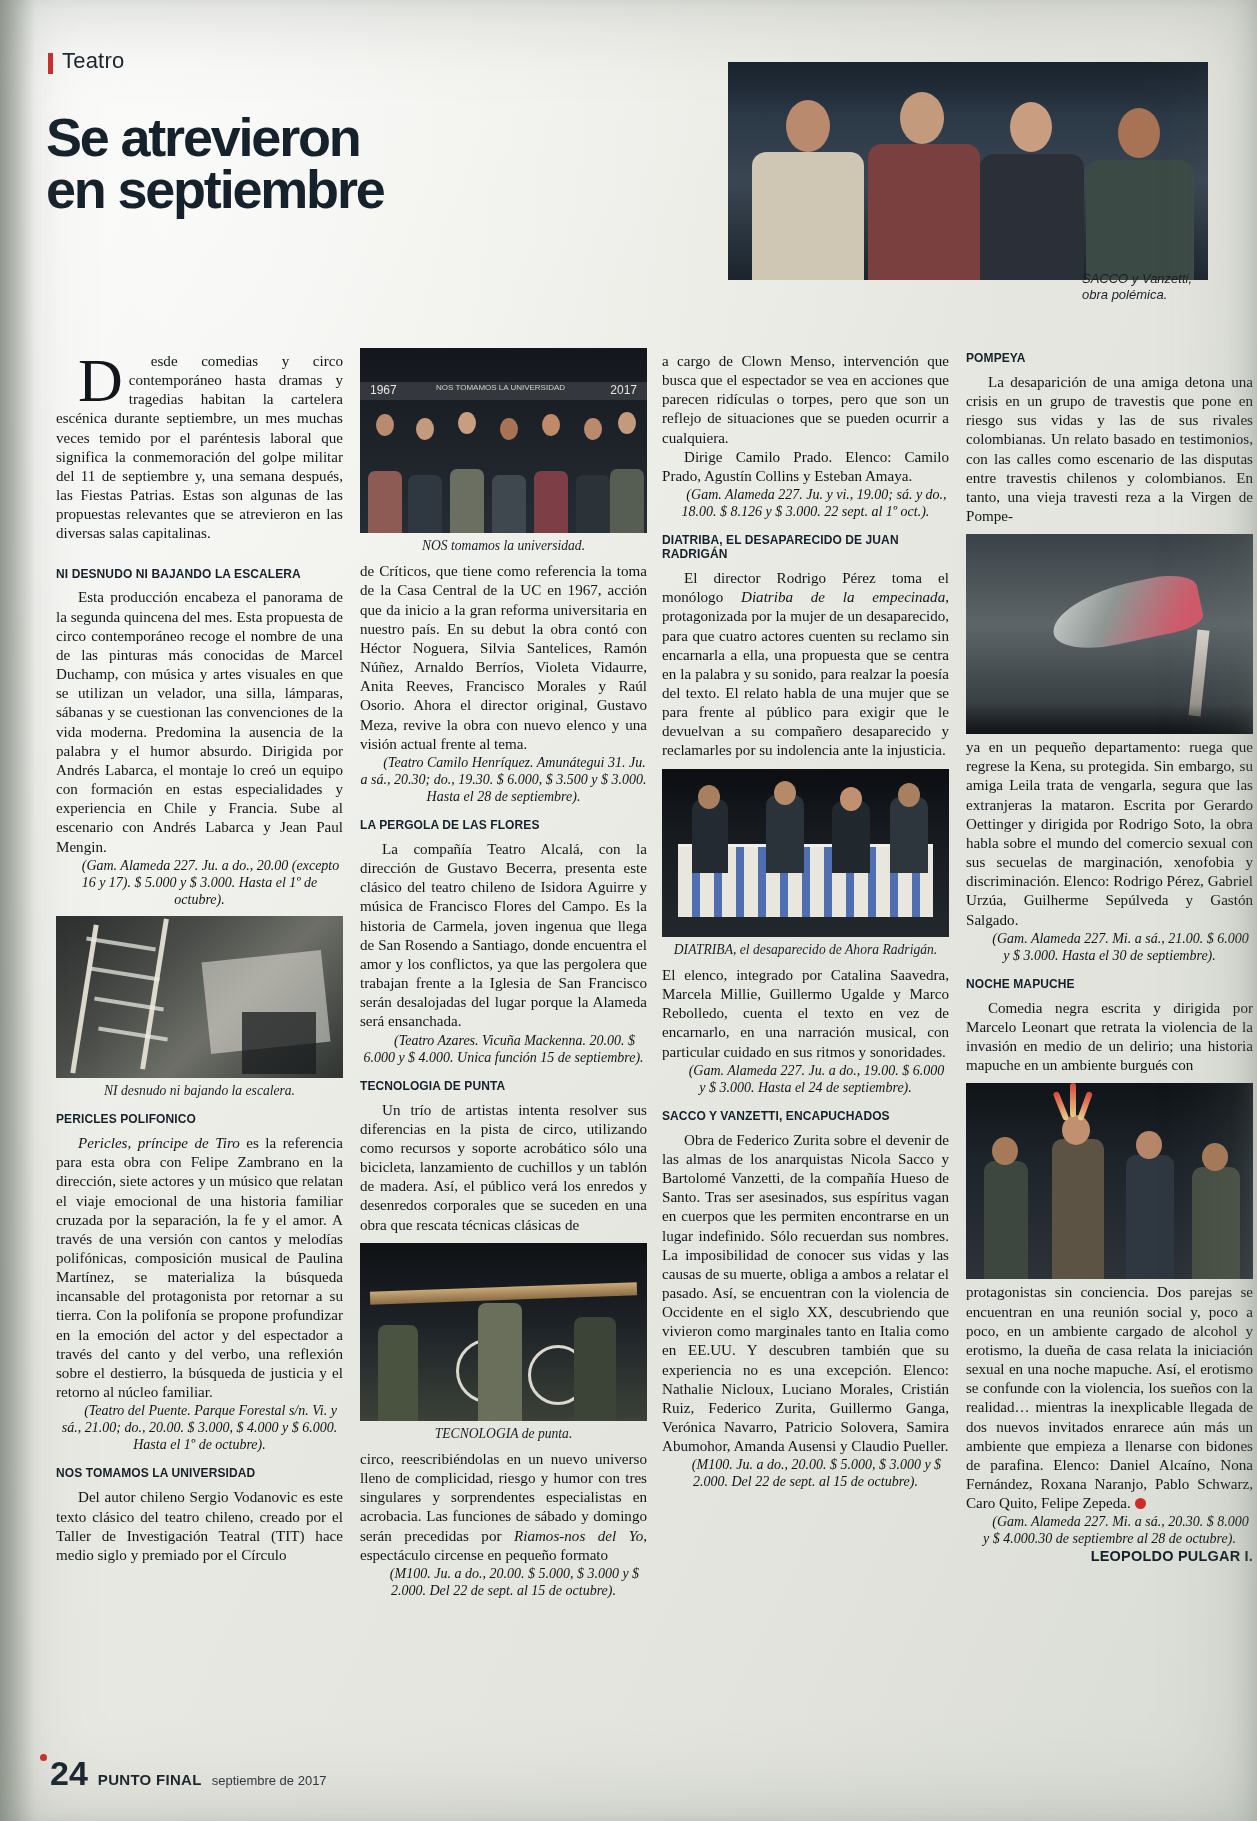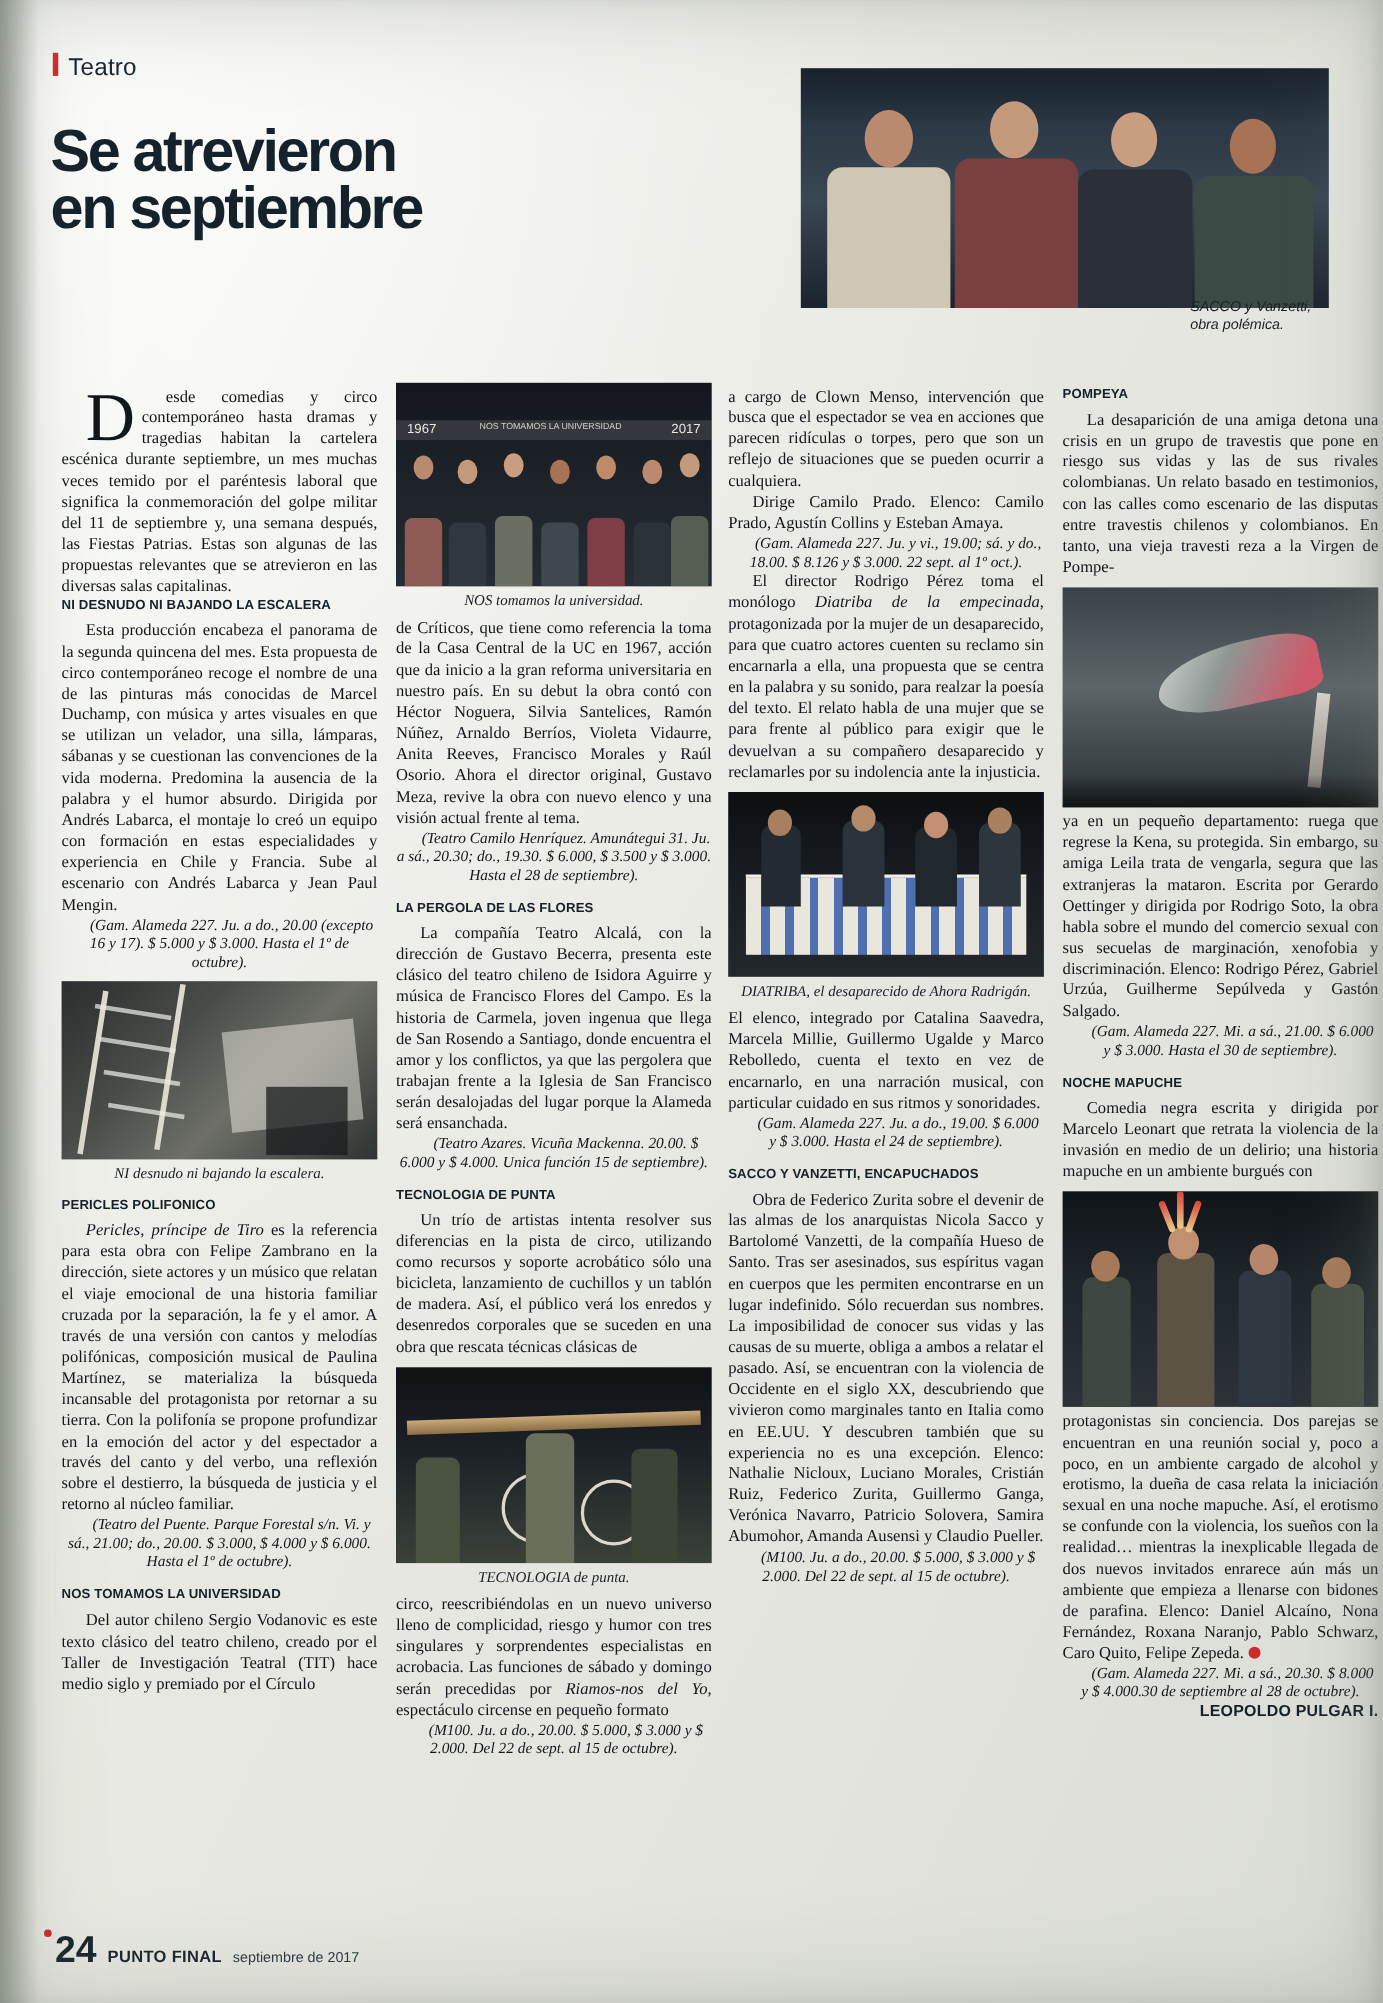--- a/index.html
+++ b/index.html
@@ -40,21 +40,21 @@
     z-index: 39;
     pointer-events: none;
   }
 
   
   .kicker {
     position: absolute;
     left: 48px;
     top: 48px;
     display: flex;
-    align-items: flex-start;
+    align-items: flex-end;
     gap: 9px;
   }
   .kicker-bar {
     width: 5px;
     height: 21px;
     background: #cf2b2b;
     display: block;
   }
   .kicker-text {
     font-family: "Liberation Sans", sans-serif;
@@ -125,21 +125,21 @@
   .sec-title {
     font-family: "Liberation Sans", sans-serif;
     font-weight: bold;
     font-size: 12px;
     line-height: 1.16;
     color: #15212a;
     margin: 14px 0 7px 0;
     text-align: left;
     letter-spacing: .1px;
   }
-  .sec-title.first { margin-top: 0; }
+  .sec-title.first { margin-top: 24px; }
   .credits {
     font-style: italic;
     font-size: 14px;
     line-height: 1.22;
     text-align: center;
     margin: 5px 0 0 0;
     text-indent: 0;
   }
   .dropcap-para {
     text-indent: 0;
@@ -413,20 +413,21 @@
     <p class="noindent"><span>circo, reescribiéndolas en un nuevo universo lleno de complicidad, riesgo y humor con tres singulares y sorprendentes especialistas en acrobacia. Las funciones de sábado y domingo serán precedidas por</span> <em>Riamos-nos del Yo</em><span>, espectáculo circense en pequeño formato</span></p>
     <p class="credits">(M100. Ju. a do., 20.00. $ 5.000, $ 3.000 y $ 2.000. Del 22 de sept. al 15 de octubre).</p>
   </div>
 
   <div class="col" id="col3">
 
     <p class="noindent">a cargo de Clown Menso, intervención que busca que el espectador se vea en acciones que parecen ridículas o torpes, pero que son un reflejo de situaciones que se pueden ocurrir a cualquiera.</p>
     <p>Dirige Camilo Prado. Elenco: Camilo Prado, Agustín Collins y Esteban Amaya.</p>
     <p class="credits">(Gam. Alameda 227. Ju. y vi., 19.00; sá. y do., 18.00. $ 8.126 y $ 3.000. 22 sept. al 1º oct.).</p>
 
+    <h2 class="sec-title">DIATRIBA, EL DESAPARECIDO DE JUAN RADRIGÁN</h2>
     <p><span>El director Rodrigo Pérez toma el monólogo </span><em>Diatriba de la empecinada</em><span>, protagonizada por la mujer de un desaparecido, para que cuatro actores cuenten su reclamo sin encarnarla a ella, una propuesta que se centra en la palabra y su sonido, para realzar la poesía del texto. El relato habla de una mujer que se para frente al público para exigir que le devuelvan a su compañero desaparecido y reclamarles por su indolencia ante la injusticia.</span></p>
 
     <div class="fig">
       <div class="ph ph4">
         <div class="table4"></div>
         <div style="position:absolute;left:30px;top:30px;width:36px;height:74px;background:#232a31;border-radius:10px 10px 0 0;"></div>
         <div style="position:absolute;left:36px;top:16px;width:22px;height:24px;border-radius:50%;background:#a9805f;"></div>
         <div style="position:absolute;left:104px;top:26px;width:38px;height:78px;background:#2b333a;border-radius:10px 10px 0 0;"></div>
         <div style="position:absolute;left:112px;top:12px;width:22px;height:24px;border-radius:50%;background:#b58a68;"></div>
         <div style="position:absolute;left:170px;top:32px;width:38px;height:72px;background:#20272d;border-radius:10px 10px 0 0;"></div>

